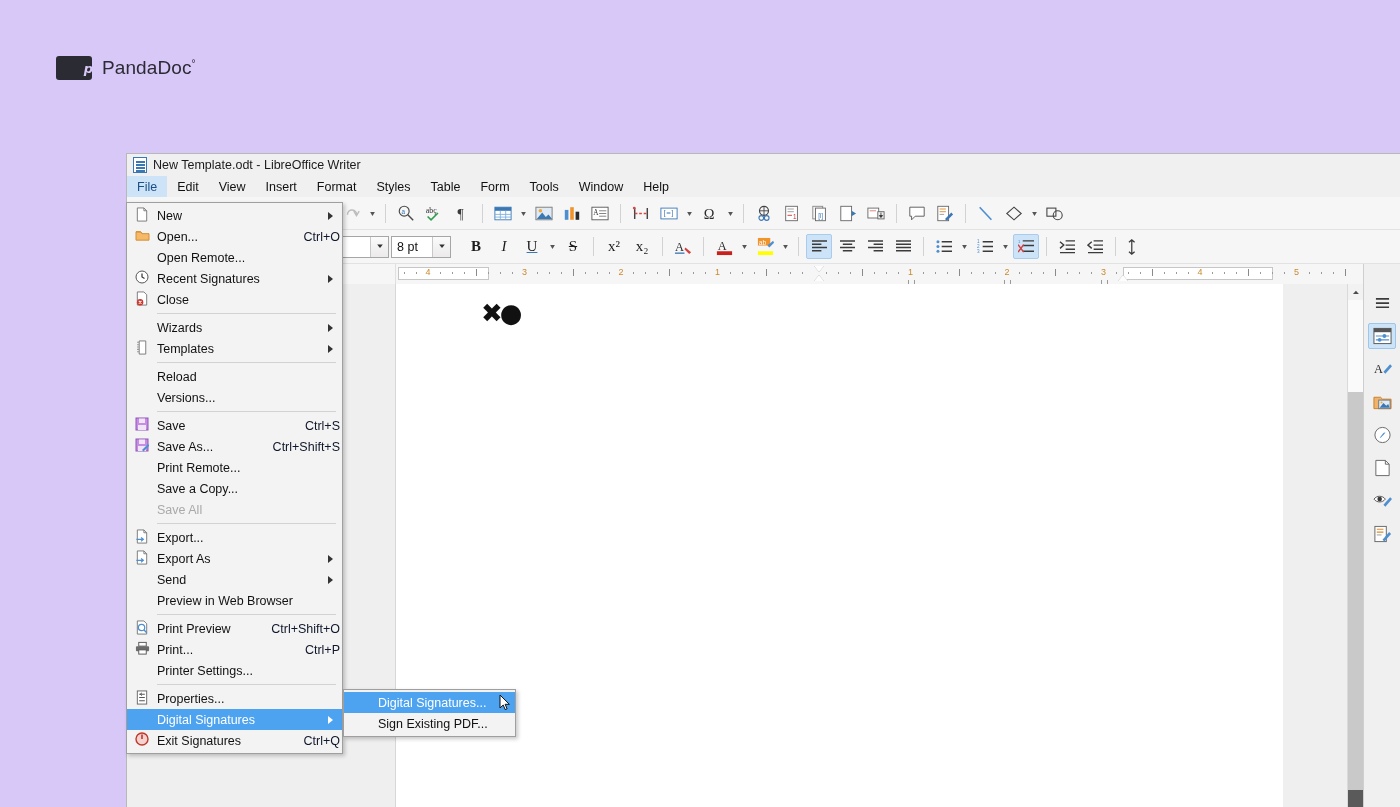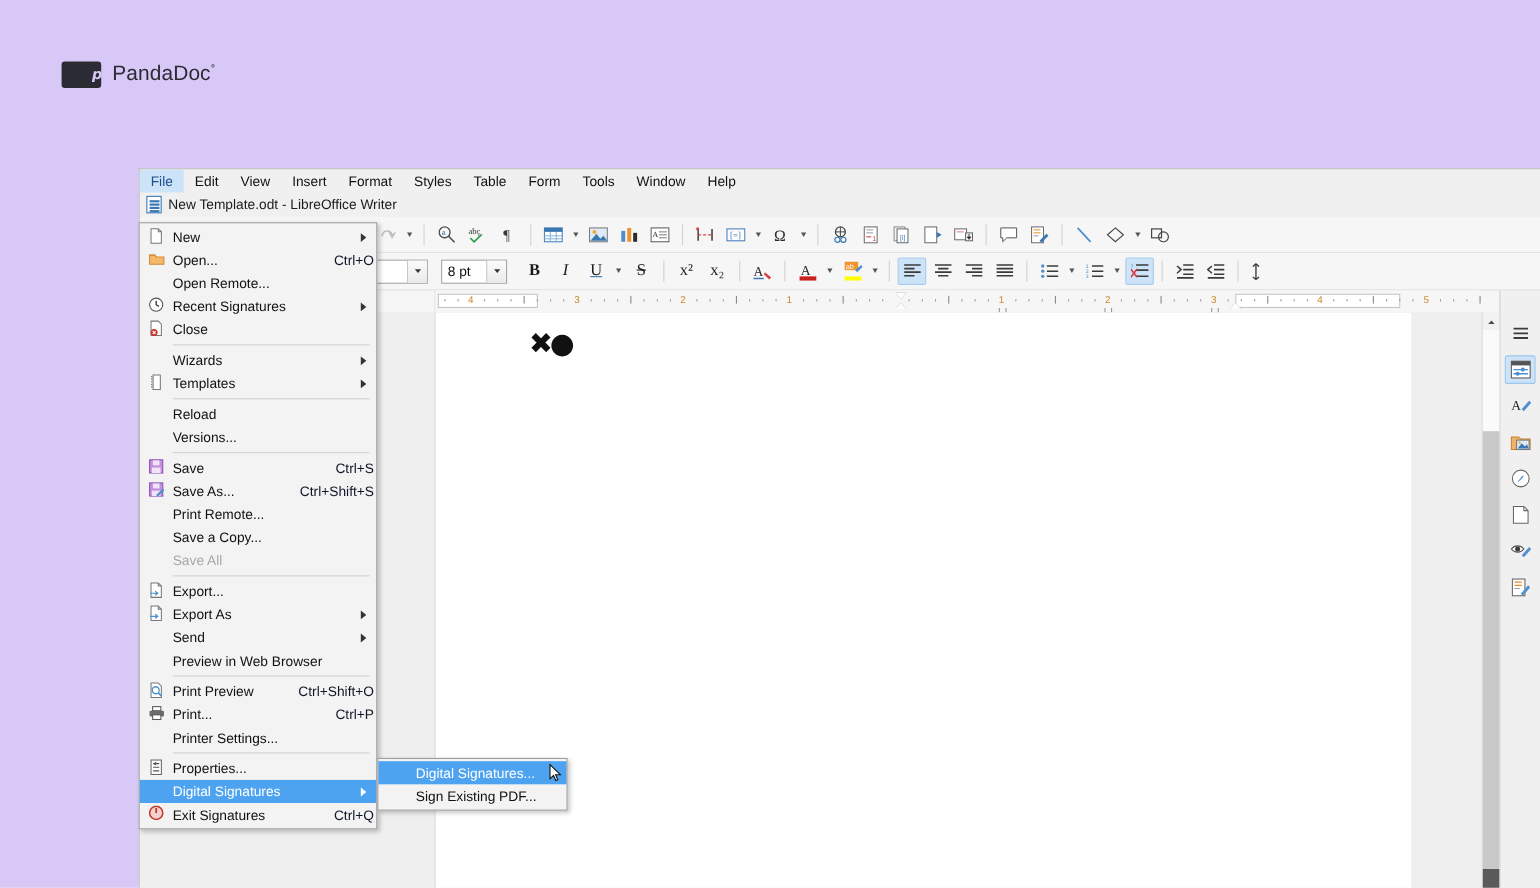--- a/index.html
+++ b/index.html
@@ -89,21 +89,21 @@
   }
   .combo .val { padding: 0 5px; flex: 1 1 auto; overflow: hidden; white-space: nowrap; }
   .combo .drop {
     width: 18px; height: 20px; border-left: 1px solid #c8c8c8;
     background: linear-gradient(#fbfbfb,#eceaea);
     display: flex; align-items: center; justify-content: center;
     font-size: 8px; color: #333;
   }
   .combo .drop::after { content: "\25BC"; transform: scaleX(1.2) scaleY(.75); }
   #fontNameCombo { width: 197px; margin-left: 4px; }
-  #fontSizeCombo { width: 60px; margin-left: 10px; }
+  #fontSizeCombo { width: 60px; }
 
   .fmt-txt { font-size: 15px; color: #1b1b1b; font-family: "Liberation Serif", serif; }
 
   
   #rulerRow { display: flex; height: 20px; background: #f6f6f6; }
   #ruler {
     position: relative; height: 20px; flex: 1 1 auto;
     background: #f6f6f6; overflow: hidden;
   }
   .ruler-band {
@@ -227,39 +227,39 @@
 </style>
 </head>
 <body>
 
 <div id="brand">
   <div class="mark">pd</div>
   <div class="wordmark"><span>PandaDoc</span><span class="tm">°</span></div>
 </div>
 
 <div id="loWindow">
+
+  <div id="titlebar">
+    <div class="doc-icon"></div>
+    <span>New Template.odt - LibreOffice Writer</span>
+  </div>
 
   <div id="menubar">
       <div class="menu-item active">File</div>
       <div class="menu-item">Edit</div>
       <div class="menu-item">View</div>
       <div class="menu-item">Insert</div>
       <div class="menu-item">Format</div>
       <div class="menu-item">Styles</div>
       <div class="menu-item">Table</div>
       <div class="menu-item">Form</div>
       <div class="menu-item">Tools</div>
       <div class="menu-item">Window</div>
       <div class="menu-item">Help</div>
     </div>
-
-  <div id="titlebar">
-    <div class="doc-icon"></div>
-    <span>New Template.odt - LibreOffice Writer</span>
-  </div>
 
   <div class="toolbar" id="toolbar1">
     <div style="width:14px"></div>
     <div class="tb-btn">
       <svg width="17" height="17" viewBox="0 0 20 20">
           <path d="M6 2 L13 15 M14 2 L7 15" stroke="#9a9a9a" stroke-width="1.3" fill="none"></path>
           <circle cx="5.5" cy="17" r="2.2" stroke="#9a9a9a" stroke-width="1.2" fill="none"></circle>
           <circle cx="14.5" cy="17" r="2.2" stroke="#9a9a9a" stroke-width="1.2" fill="none"></circle>
         </svg>
     </div>

